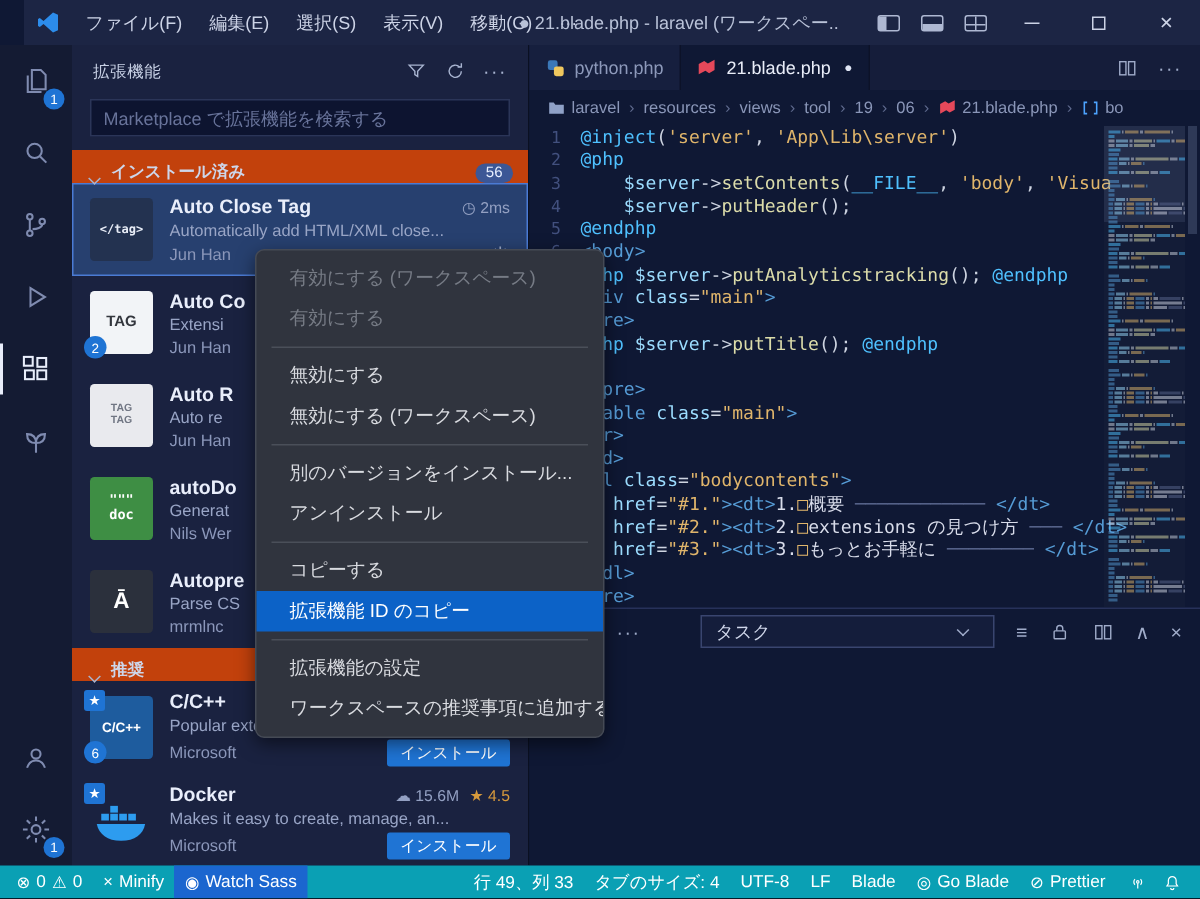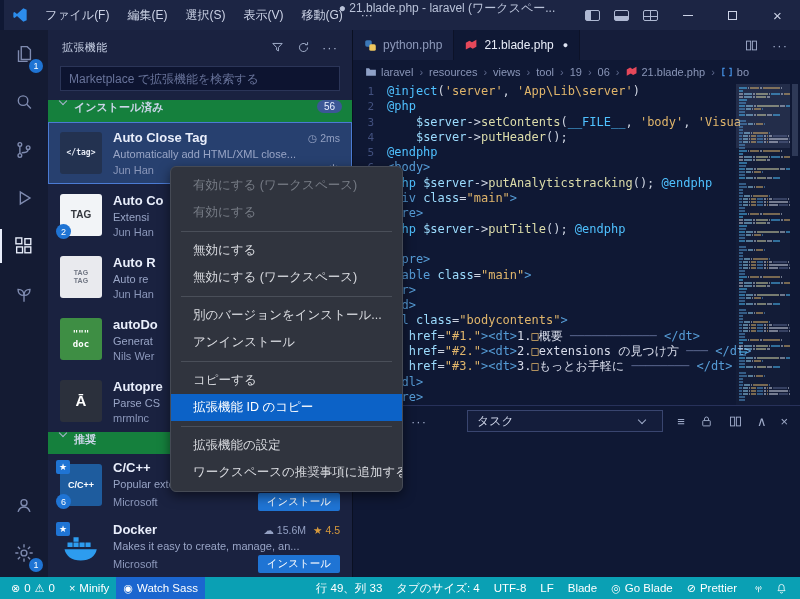--- a/index.html
+++ b/index.html
@@ -3,21 +3,21 @@
 <meta charset="utf-8">
 <style>
   *{box-sizing:border-box;margin:0;padding:0}
   html,body{background:#000}
   .window{position:relative;width:800px;height:599px;overflow:hidden;background:var(--editorbg,#0f1834);
     font-family:"Liberation Sans","DejaVu Sans",sans-serif;color:#d5dcee;font-size:12px}
   svg{display:block}
   .ico-stroke{fill:none;stroke:currentColor;stroke-width:1.5}
 
   
-  .titlebar{position:absolute;top:0;left:4px;right:0;height:30px;background:var(--titlebg,#1c2544);display:flex;z-index:50}
+  .titlebar{position:absolute;top:0;left:16px;right:0;height:30px;background:var(--titlebg,#1c2544);display:flex;align-items:center;z-index:50}
   .vsc-logo{width:32px;display:flex;justify-content:center;align-items:center}
   .menubar{display:flex;height:100%}
   .menu-item{padding:0 9px;line-height:30px;color:#ccd3e6;white-space:nowrap}
   .win-title{position:absolute;left:330px;right:240px;text-align:center;color:#b9c2d8;white-space:nowrap;overflow:hidden;pointer-events:none}
   .tb-right{margin-left:auto;display:flex;align-items:center;height:100%;position:relative;z-index:2}
   .lo{width:15px;height:11px;border:1px solid #aeb8d2;border-radius:2px;position:relative;margin:0 7px}
   .lo-a::before{content:"";position:absolute;left:0;top:0;bottom:0;width:5px;background:#aeb8d2}
   .lo-b::before{content:"";position:absolute;left:0;right:0;bottom:0;height:4px;background:#aeb8d2}
   .lo-c::before{content:"";position:absolute;left:6px;top:0;bottom:0;width:1px;background:#aeb8d2}
   .lo-c::after{content:"";position:absolute;left:0;right:0;top:5px;height:1px;background:#aeb8d2}
@@ -38,21 +38,21 @@
 
   
   .sidebar{position:absolute;left:48px;top:0;bottom:0;width:305px;background:#1a2240;overflow:hidden;border-right:1px solid #0a1022}
   .sb-header{height:34px;display:flex;align-items:center;padding:0 14px;font-size:11px;color:#c7d0e4;letter-spacing:.4px}
   .sb-actions{margin-left:auto;display:flex;gap:11px;color:#a8b4d0;align-items:center}
   .sb-actions svg{width:15px;height:15px}
   .dots3{font-size:13px;letter-spacing:1px;line-height:1}
   .sb-search{margin:2px 12px 9px;height:25px;background:#0d1430;border:1px solid #2b3558;display:flex;align-items:center}
   .sb-search input{flex:1;background:transparent;border:0;outline:0;color:#cfd8ee;font-size:12px;padding:0 8px;font-family:inherit}
   .sb-search input::placeholder{color:#68739a}
-  .section-header{height:22px;display:flex;align-items:flex-start;padding:0 10px;font-size:11px;font-weight:700;color:#cdd6ea;background:#15803d}
+  .section-header{height:22px;display:flex;align-items:flex-end;padding:0 10px;font-size:11px;font-weight:700;color:#cdd6ea;background:#c2410c}
   .chev{width:6px;height:6px;border-right:1.5px solid #aab4cf;border-bottom:1.5px solid #aab4cf;transform:rotate(45deg);margin:-2px 8px 0 2px;flex:0 0 auto}
   .count-badge{margin-left:auto;background:#3c5796;color:#e8efff;font-size:10px;font-weight:400;border-radius:9px;padding:1px 7px}
   .ext-item{height:62px;display:flex;align-items:center;padding:0 12px 0 12px;gap:11px}
   .ext-item.selected{background:#27406f;box-shadow:inset 0 0 0 1px #4b7bd4}
   .ext-icon{width:42px;height:42px;flex:0 0 42px;display:flex;align-items:center;justify-content:center;position:relative;font-weight:700;border-radius:3px}
   .ext-icon svg{width:36px;height:34px}
   .ext-icon-text{white-space:pre-line;text-align:center;line-height:1.15}
   .ext-badge{position:absolute;left:-4px;bottom:-3px;width:15px;height:15px;border-radius:50%;background:var(--accent,#1f74d4);color:#fff;font-size:9px;font-weight:400;display:flex;align-items:center;justify-content:center}
   .ext-star{position:absolute;left:-4px;top:-4px;width:14px;height:14px;background:var(--accent,#1f74d4);color:#fff;font-size:9px;display:flex;align-items:center;justify-content:center;border-radius:2px}
   .ext-body{flex:1;min-width:0;display:flex;flex-direction:column;gap:3px}

